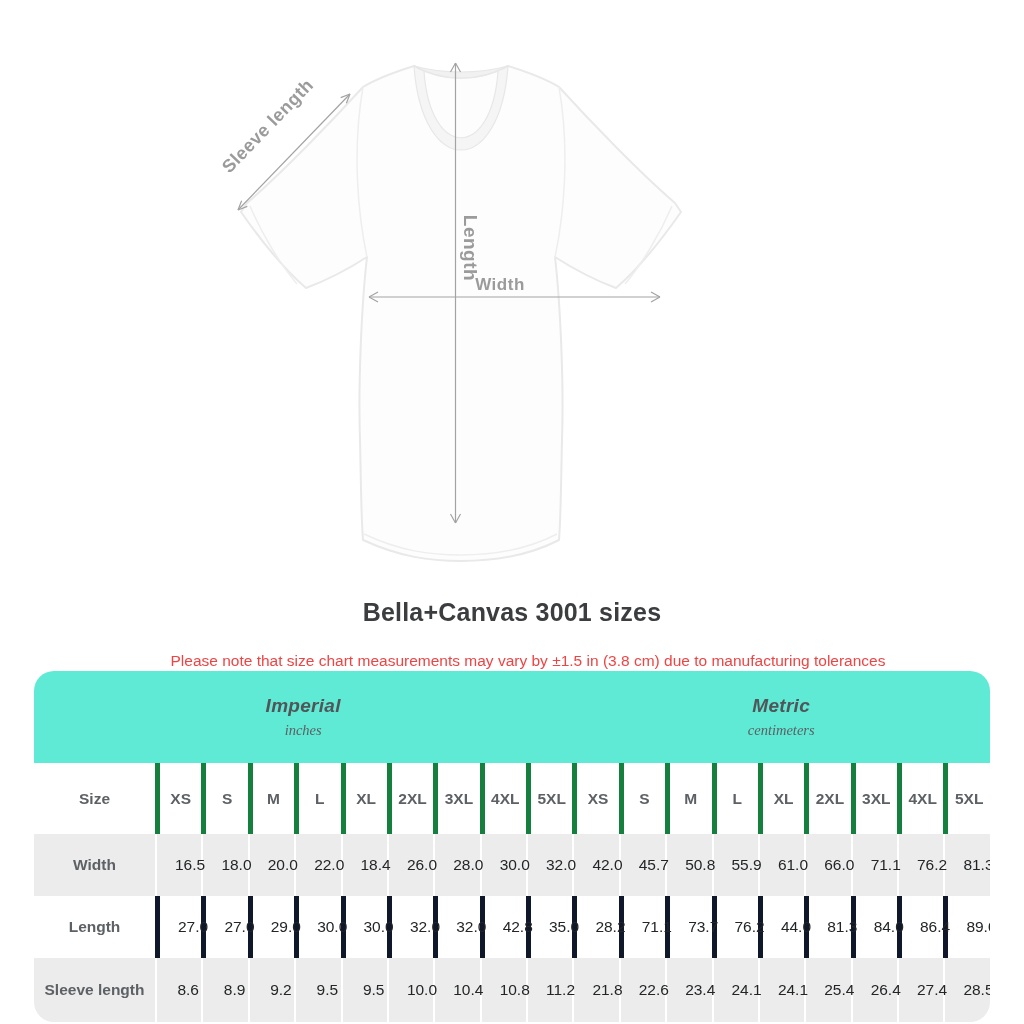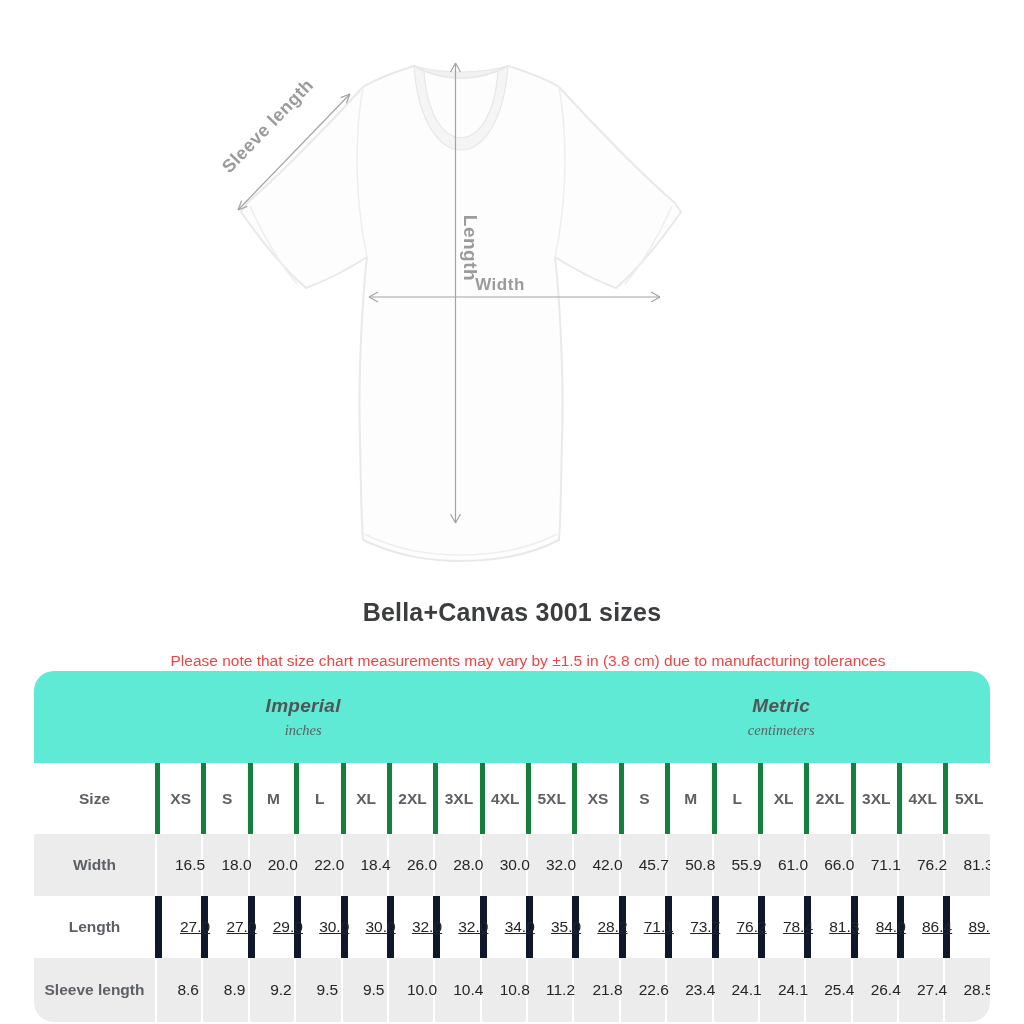--- a/index.html
+++ b/index.html
@@ -49,21 +49,21 @@
   tr.size-row th:not(:first-child){border-left:5px solid #15803d;}
 
   tr.data-row th{font-size:15.5px;font-weight:bold;color:#5d6165;}
   tr.data-row td{font-size:15.5px;color:#232527;padding-left:18px;}
   tr.data-row{height:62px;}
   tr.data-row:last-child{height:64px;}
 
   tr.row-gray th, tr.row-gray td{background:#ececec;}
   tr.row-gray td{border-left:2px solid #ffffff;}
   tr.row-white th, tr.row-white td{background:#ffffff;}
-  tr.row-white td{border-left:7px solid #0f172a;text-decoration:underline;}
+  tr.row-white td{border-left:5px solid #0f172a;}
 </style>
 </head>
 <body>
 
 <div class="page">
 
   <svg class="diagram" viewBox="0 0 1024 580">
 
     <g>
       <path fill="#fdfdfd" stroke="#e9e9e9" stroke-width="2" stroke-linejoin="round" d="
@@ -204,27 +204,27 @@
           </tr>
           <tr class="data-row row-white">
             <th>Length</th>
             <td>27.0</td>
             <td>27.0</td>
             <td>29.0</td>
             <td>30.0</td>
             <td>30.0</td>
             <td>32.0</td>
             <td>32.0</td>
-            <td>34.0</td>
+            <td>42.8</td>
             <td>35.0</td>
             <td>28.2</td>
             <td>71.1</td>
             <td>73.7</td>
             <td>76.2</td>
-            <td>78.4</td>
+            <td>44.0</td>
             <td>81.3</td>
             <td>84.0</td>
             <td>86.4</td>
             <td>89.0</td>
           </tr>
           <tr class="data-row row-gray">
             <th>Sleeve length</th>
             <td>8.6</td>
             <td>8.9</td>
             <td>9.2</td>

